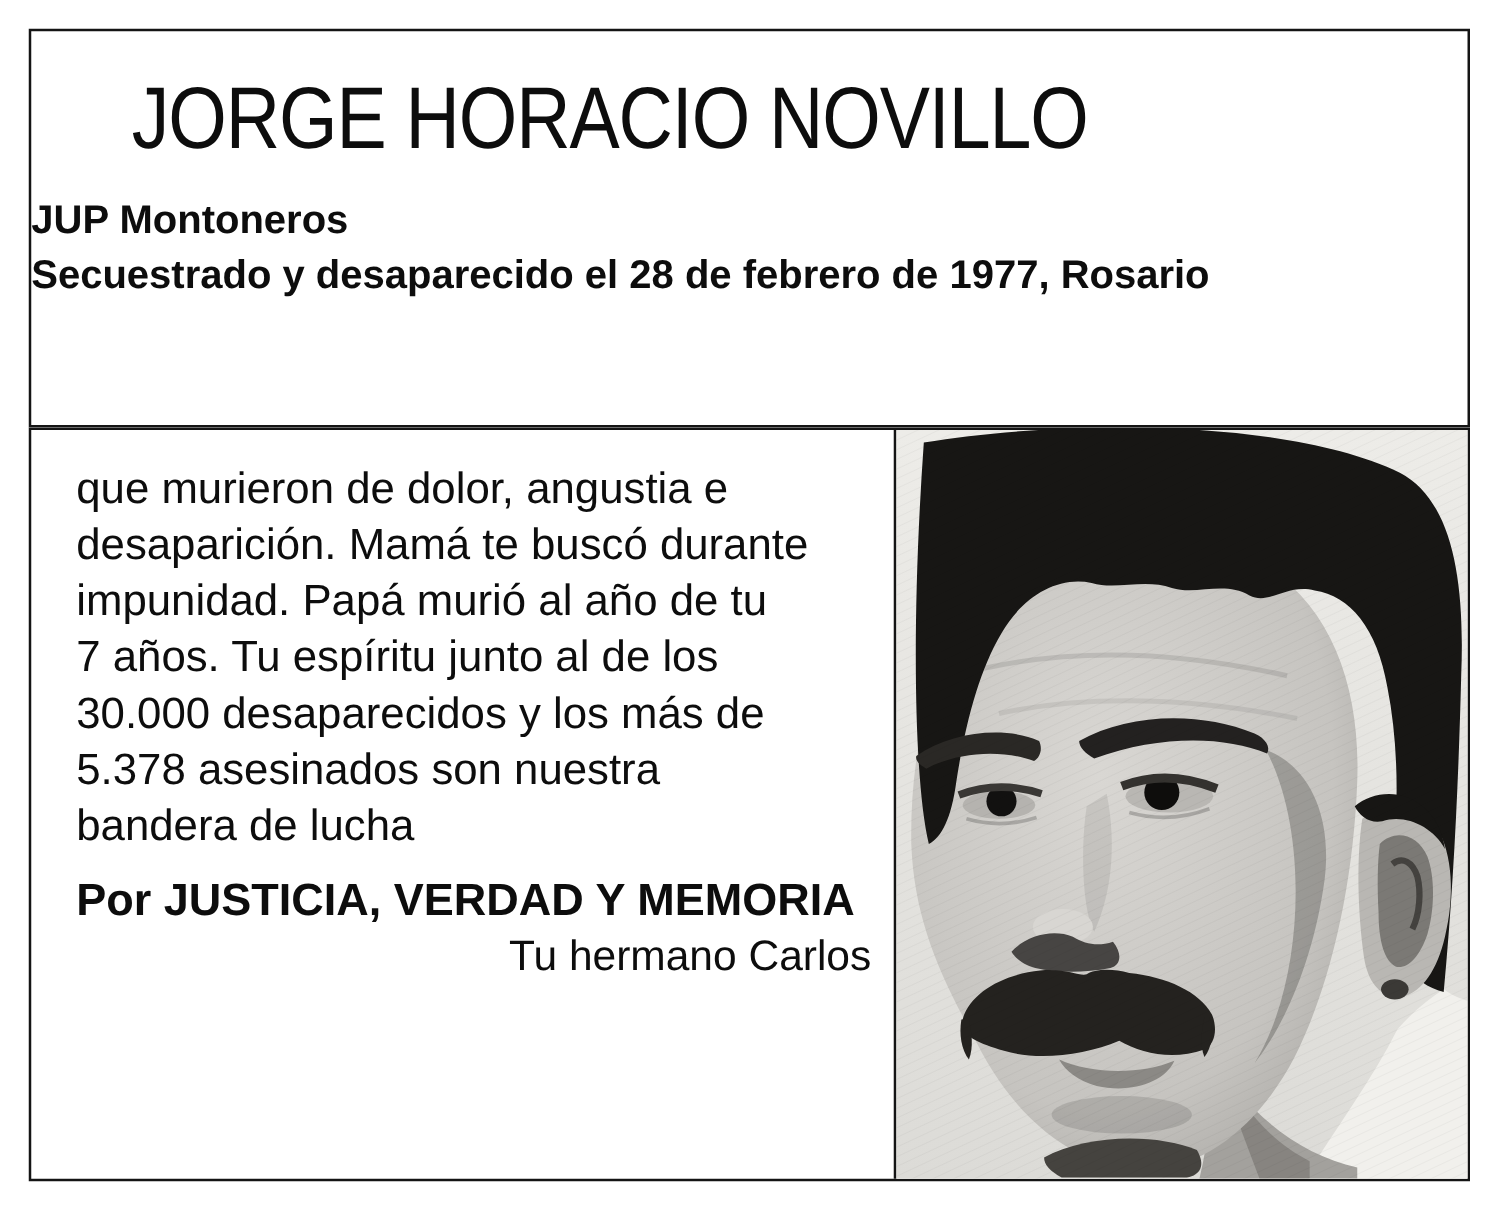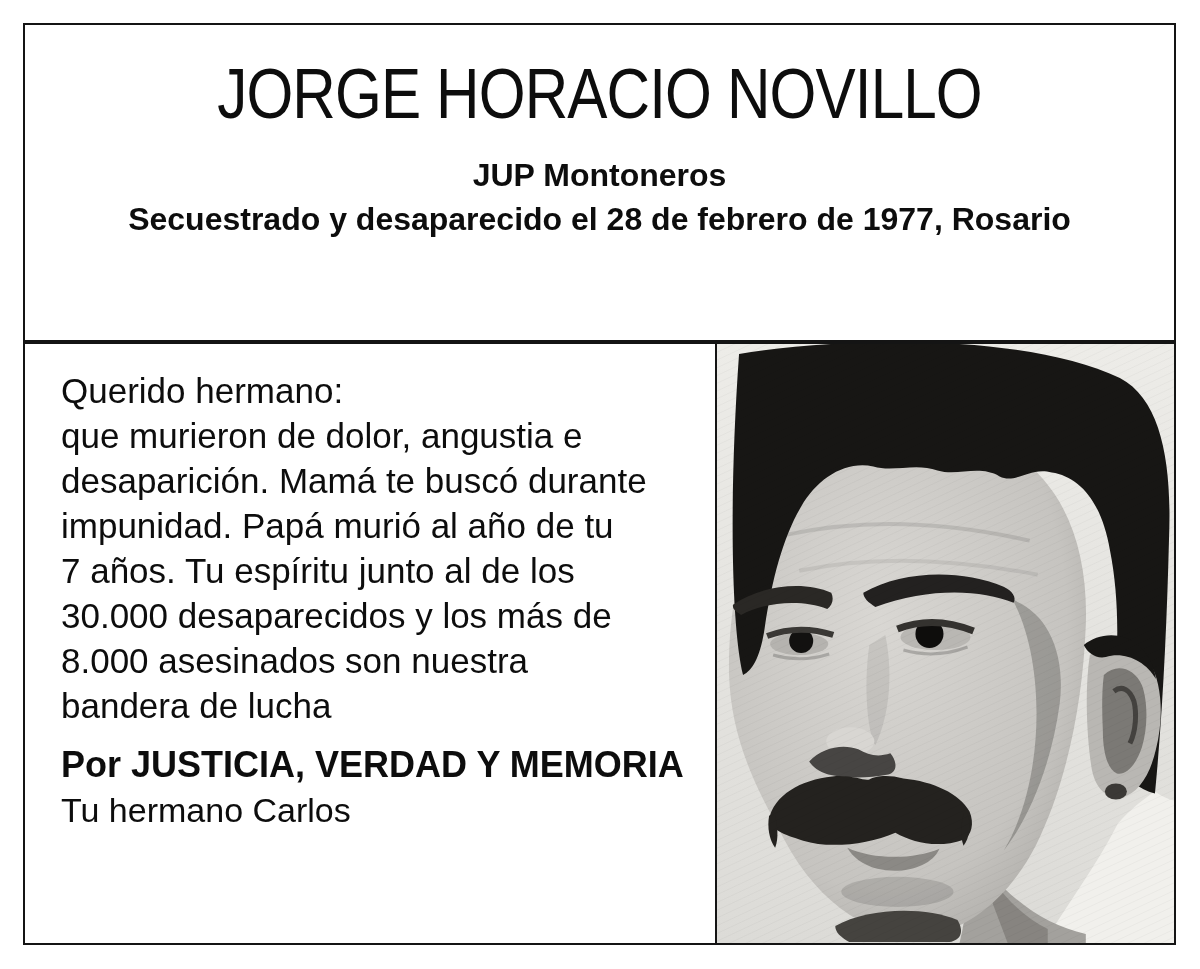--- a/index.html
+++ b/index.html
@@ -4,42 +4,42 @@
 <style>
   * { margin:0; padding:0; box-sizing:border-box; }
   html,body { width:1200px; height:969px; background:#ffffff; overflow:hidden; }
   body { font-family:"Liberation Sans", sans-serif; color:#0d0d0d; position:relative; }
 
   .page { position:absolute; inset:0; background:#ffffff; }
 
   
   .header-box {
     position:absolute; left:23px; top:23px; width:1153px; height:319px;
-    border:2px solid #141414; text-align:center; background:#ffffff;
+    border:2px solid #141414; background:#ffffff;
   }
   .title {
     margin-top:32px; font-size:70px; font-weight:400; line-height:74px;
     letter-spacing:-1px; transform:scaleX(.86); transform-origin:50% 50%;
     white-space:pre;
   }
   .subtitles { margin-top:22px; font-weight:700; font-size:32px; line-height:44px; }
   .subtitle-line { white-space:pre; }
 
   
   .main-box {
     position:absolute; left:23px; top:342px; width:1153px; height:603px;
     border:2px solid #141414; background:#ffffff;
   }
   .letter {
     position:absolute; left:36px; top:24px; width:640px;
     font-size:35px; line-height:45px;
   }
   .letter-line { white-space:pre; }
   .slogan { margin-top:14px; font-size:36px; line-height:46px; white-space:pre;font-weight:bold; }
-  .signature { text-align:left; padding-right:4px; font-size:34px; line-height:44px; white-space:pre; }
+  .signature { text-align:right; padding-right:4px; font-size:34px; line-height:44px; white-space:pre; }
 
   
   .photo-frame {
     position:absolute; top:0; right:0; height:100%; width:459px;
     border-left:2px solid #141414; background:#e9e8e4; overflow:hidden;
   }
   .photo-frame svg { display:block; width:100%; height:100%; }
 </style>
 </head>
 <body>
@@ -51,27 +51,26 @@
     <div class="subtitles">
         <div class="subtitle-line">JUP Montoneros</div>
         <div class="subtitle-line">Secuestrado y desaparecido el 28 de febrero de 1977, Rosario</div>
       </div>
   </section>
 
   <section class="main-box">
 
     <div class="letter">
       <div class="letter-lines">
-          <div class="letter-line">Querido hermano:</div>
           <div class="letter-line">que murieron de dolor, angustia e</div>
           <div class="letter-line">desaparición. Mamá te buscó durante</div>
           <div class="letter-line">impunidad. Papá murió al año de tu</div>
           <div class="letter-line">7 años. Tu espíritu junto al de los</div>
           <div class="letter-line">30.000 desaparecidos y los más de</div>
-          <div class="letter-line">8.000 asesinados son nuestra</div>
+          <div class="letter-line">5.378 asesinados son nuestra</div>
           <div class="letter-line">bandera de lucha</div>
         </div>
       <div class="slogan">Por JUSTICIA, VERDAD Y MEMORIA</div>
       <div class="signature">Tu hermano Carlos</div>
     </div>
 
     <div class="photo-frame" role="img">
       <svg viewBox="0 0 456 597" preserveAspectRatio="none">
         <defs>
           <linearGradient id="bgGrad" x1="0" y1="0" x2="0" y2="1">

